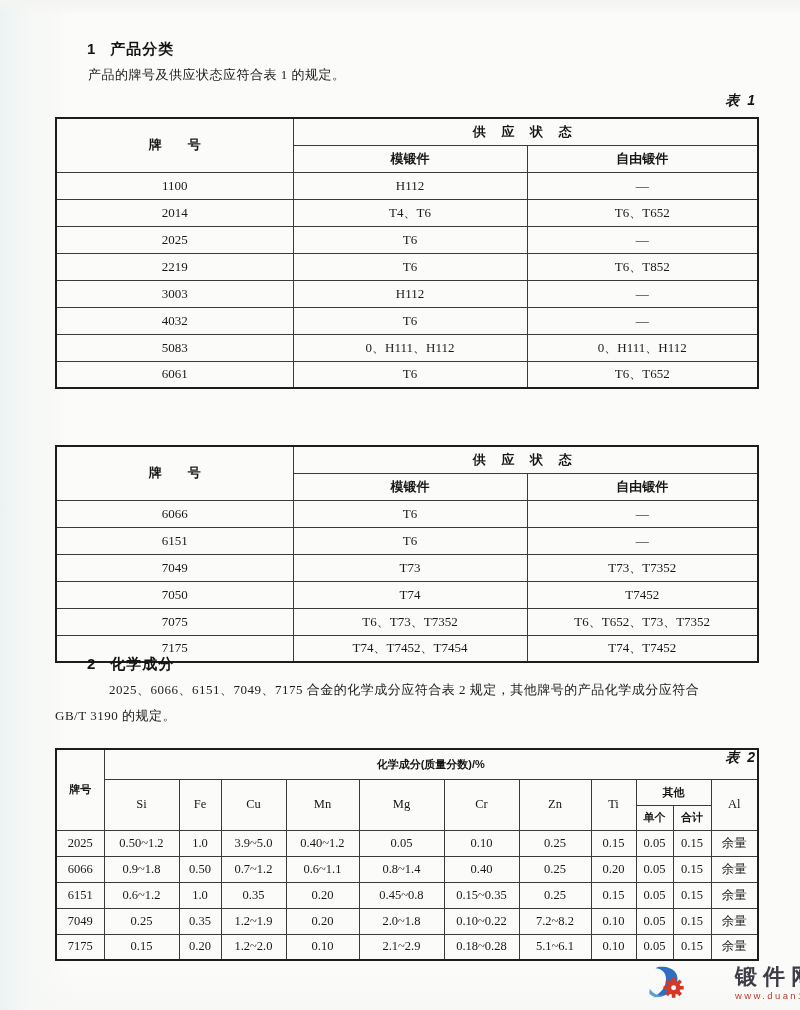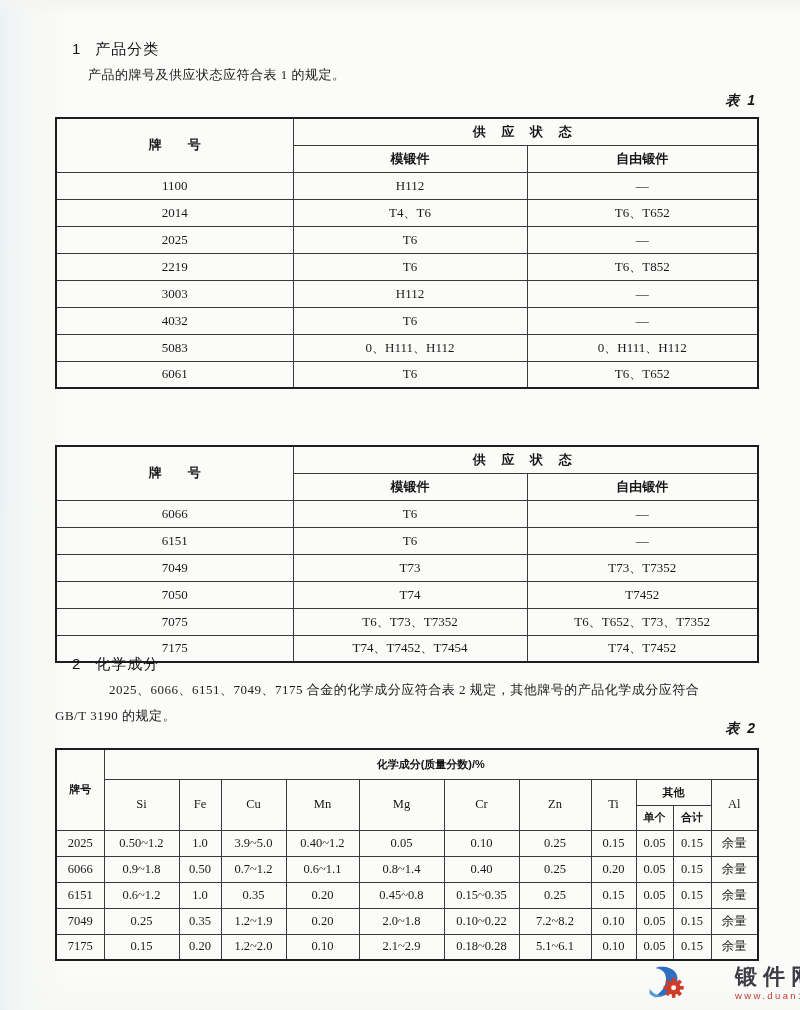--- a/index.html
+++ b/index.html
@@ -16,22 +16,23 @@
     position: absolute; inset: 0;
     background:
       linear-gradient(180deg, #f4f5f3 0px, rgba(244,245,243,0) 16px),
       linear-gradient(90deg, #ecf2f3 0px, #f6f8f6 30px, rgba(251,251,249,0) 70px),
       linear-gradient(0deg, #f7f8f6 0px, rgba(251,251,249,0) 40px),
       #fbfbf9;
   }
   .heading {
     position: absolute;
     font-family: "Liberation Sans", sans-serif;
-    font-weight: 400; font-size: 15px; color: #141414;
+    font-weight: 700; font-size: 15px; color: #141414;
     letter-spacing: 1px;
+    margin-left: 15px;
   }
   .heading .num { margin-right: 14px; }
   .bodytext {
     position: absolute;
     font-size: 13px; color: #1c1c1c;
     letter-spacing: 0.5px; white-space: nowrap;
   }
   .tcaption {
     position: absolute;
     font-family: "Liberation Sans", sans-serif;
@@ -226,21 +227,21 @@
       </tbody>
   </table>
 
   <div class="heading" style="left:72px; top:655px;">
     <span class="num">2</span><span>化学成分</span>
   </div>
 
   <div class="bodytext" style="left:76px; top:681px;margin-left:33px;">2025、6066、6151、7049、7175 合金的化学成分应符合表 2 规定，其他牌号的产品化学成分应符合</div>
   <div class="bodytext" style="left:55px; top:707px;">GB/T 3190 的规定。</div>
 
-  <div class="tcaption" style="top:720px;">表 2</div>
+  <div class="tcaption" style="top:749px;">表 2</div>
 
   <table class="t2" style="top:748px;">
     <colgroup>
       <col style="width:48px">
         <col style="width:75px">
         <col style="width:42px">
         <col style="width:65px">
       <col style="width:73px">
         <col style="width:85px">
         <col style="width:75px">

